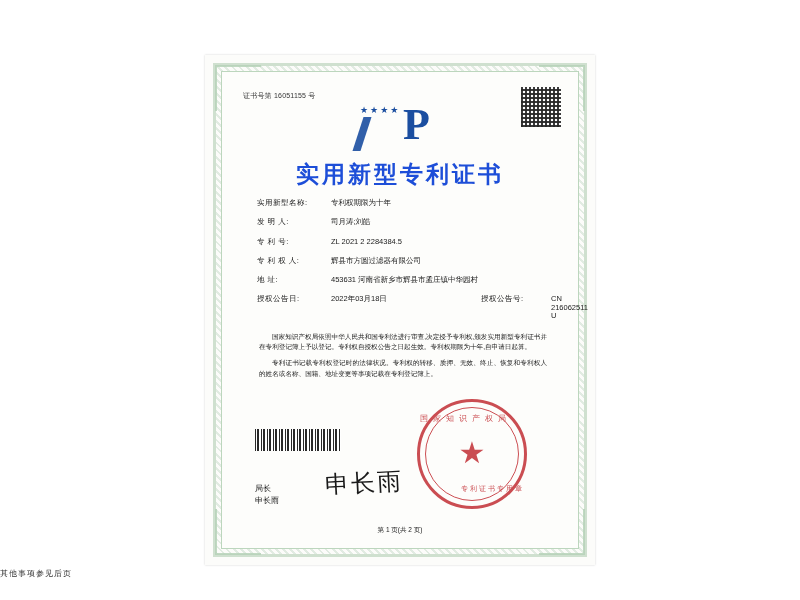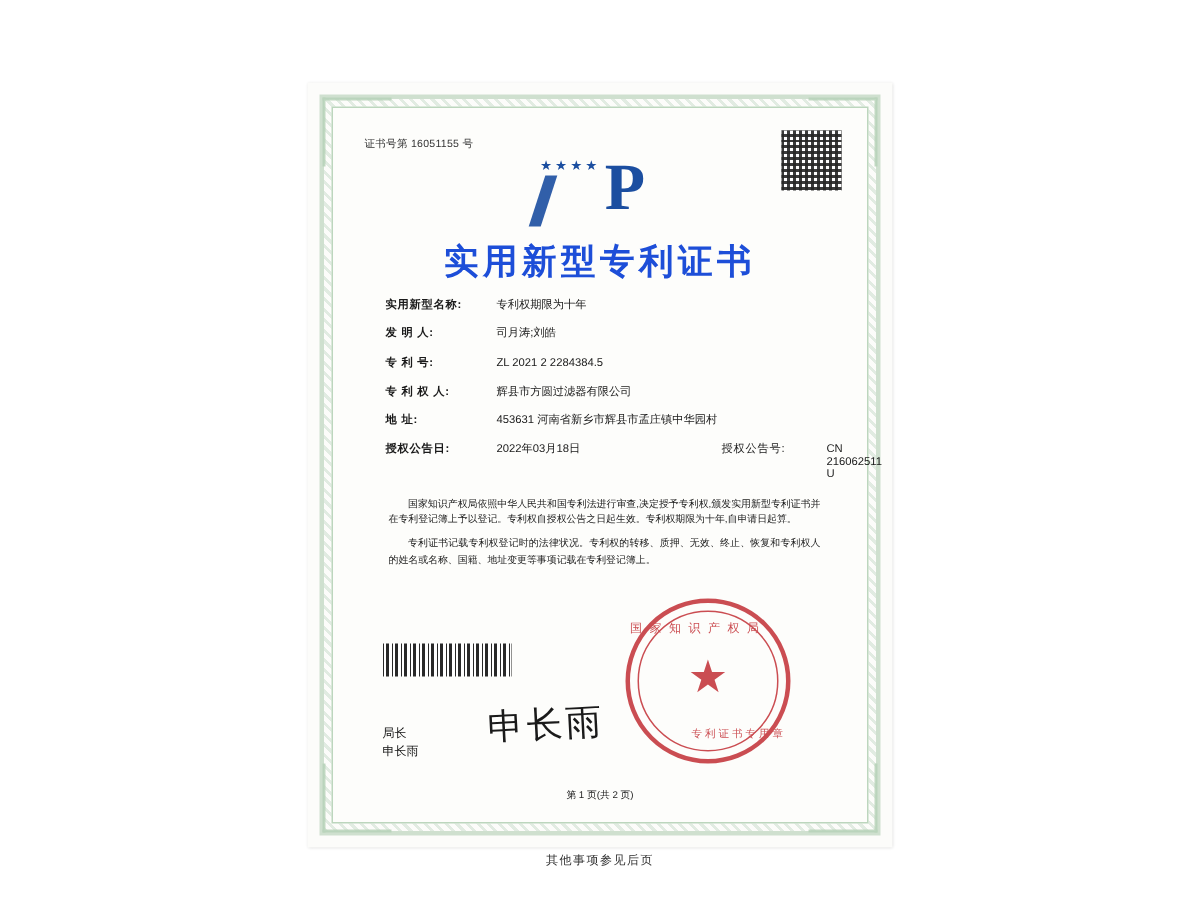--- a/index.html
+++ b/index.html
@@ -157,21 +157,20 @@
   .field-row {
     display: flex;
     align-items: baseline;
     margin-bottom: 11px;
   }
   .field-label {
     width: 74px;
     flex: 0 0 74px;
     letter-spacing: 0.5px;
     color: #1a1a1a;
-    font-weight: bold;
   }
   .field-value {
     flex: 1 1 auto;
     color: #1a1a1a;
   }
   .field-row.dual .field-value { flex: 0 0 150px; }
   .field-row.dual .field-label2 {
     flex: 0 0 70px;
     letter-spacing: 0.5px;
   }
@@ -272,21 +271,20 @@
     text-align: center;
     font-size: 6.5px;
     color: #222;
   }
 
   .footer-note {
     position: absolute;
     left: 0;
     right: 0;
     top: 568px;
-    text-align: center;
     font-size: 8px;
     color: #333;
     letter-spacing: 1px;
   }
 </style>
 </head>
 <body>
 
 <div id="page">
 

